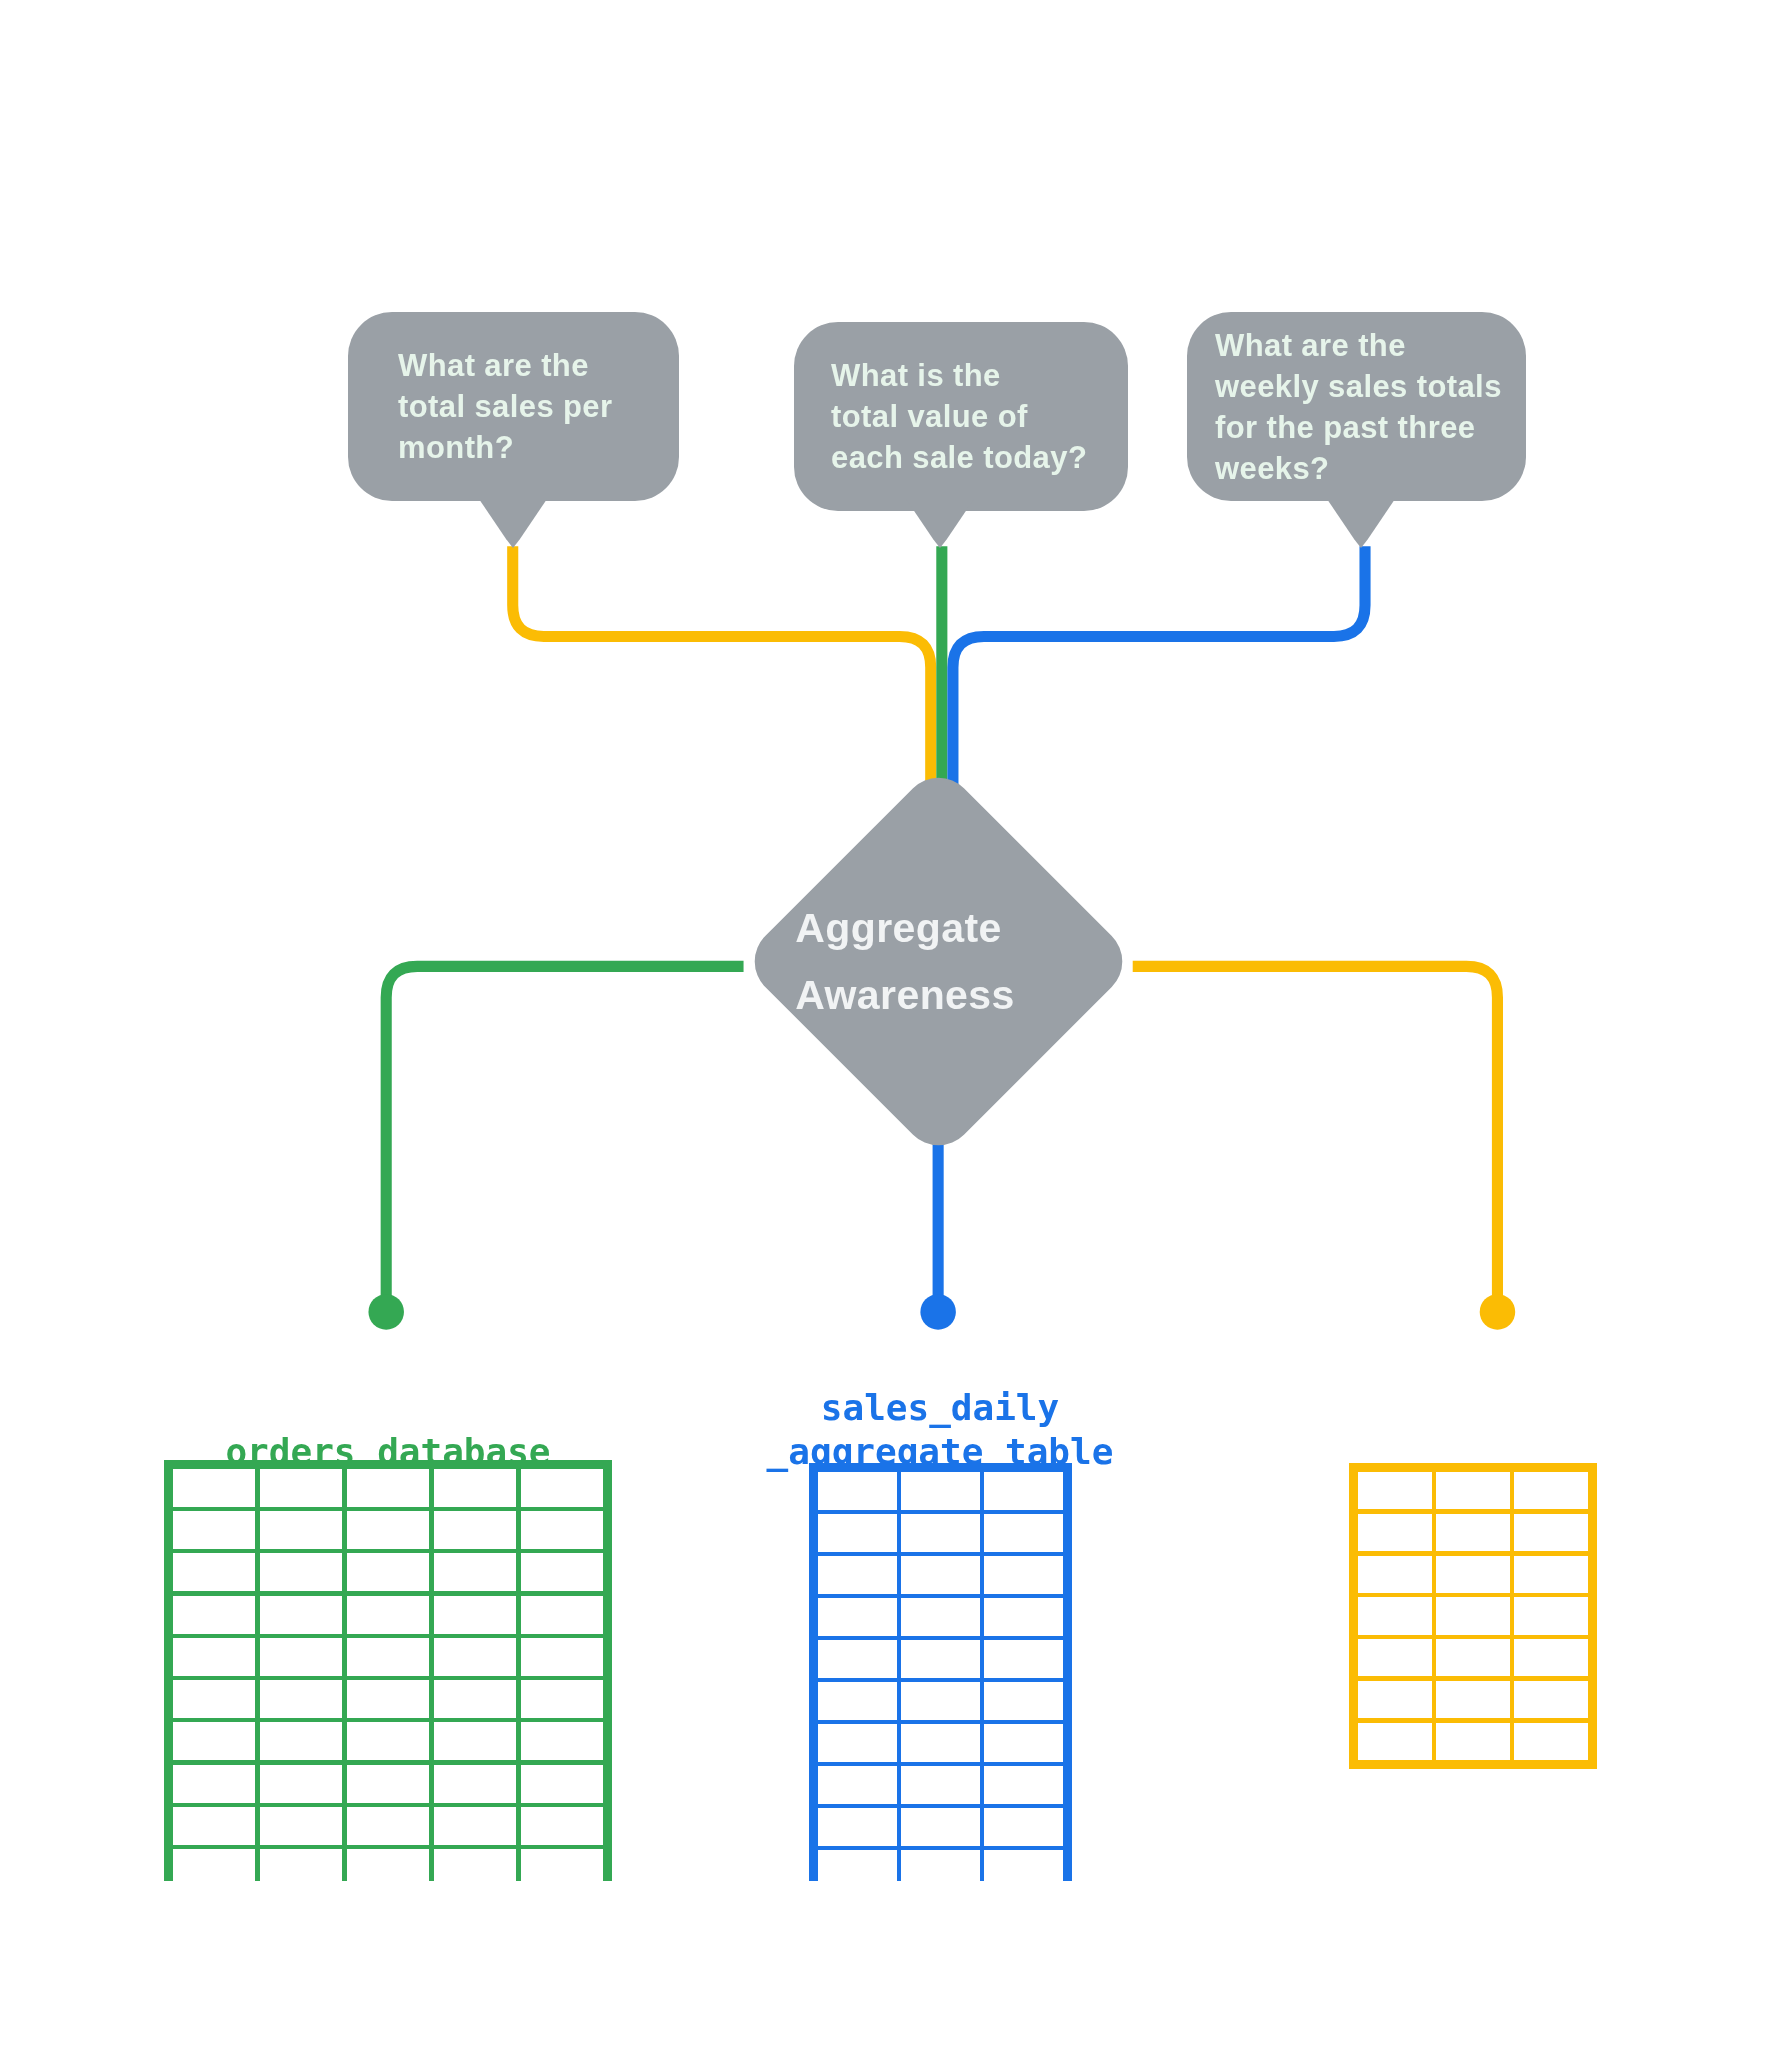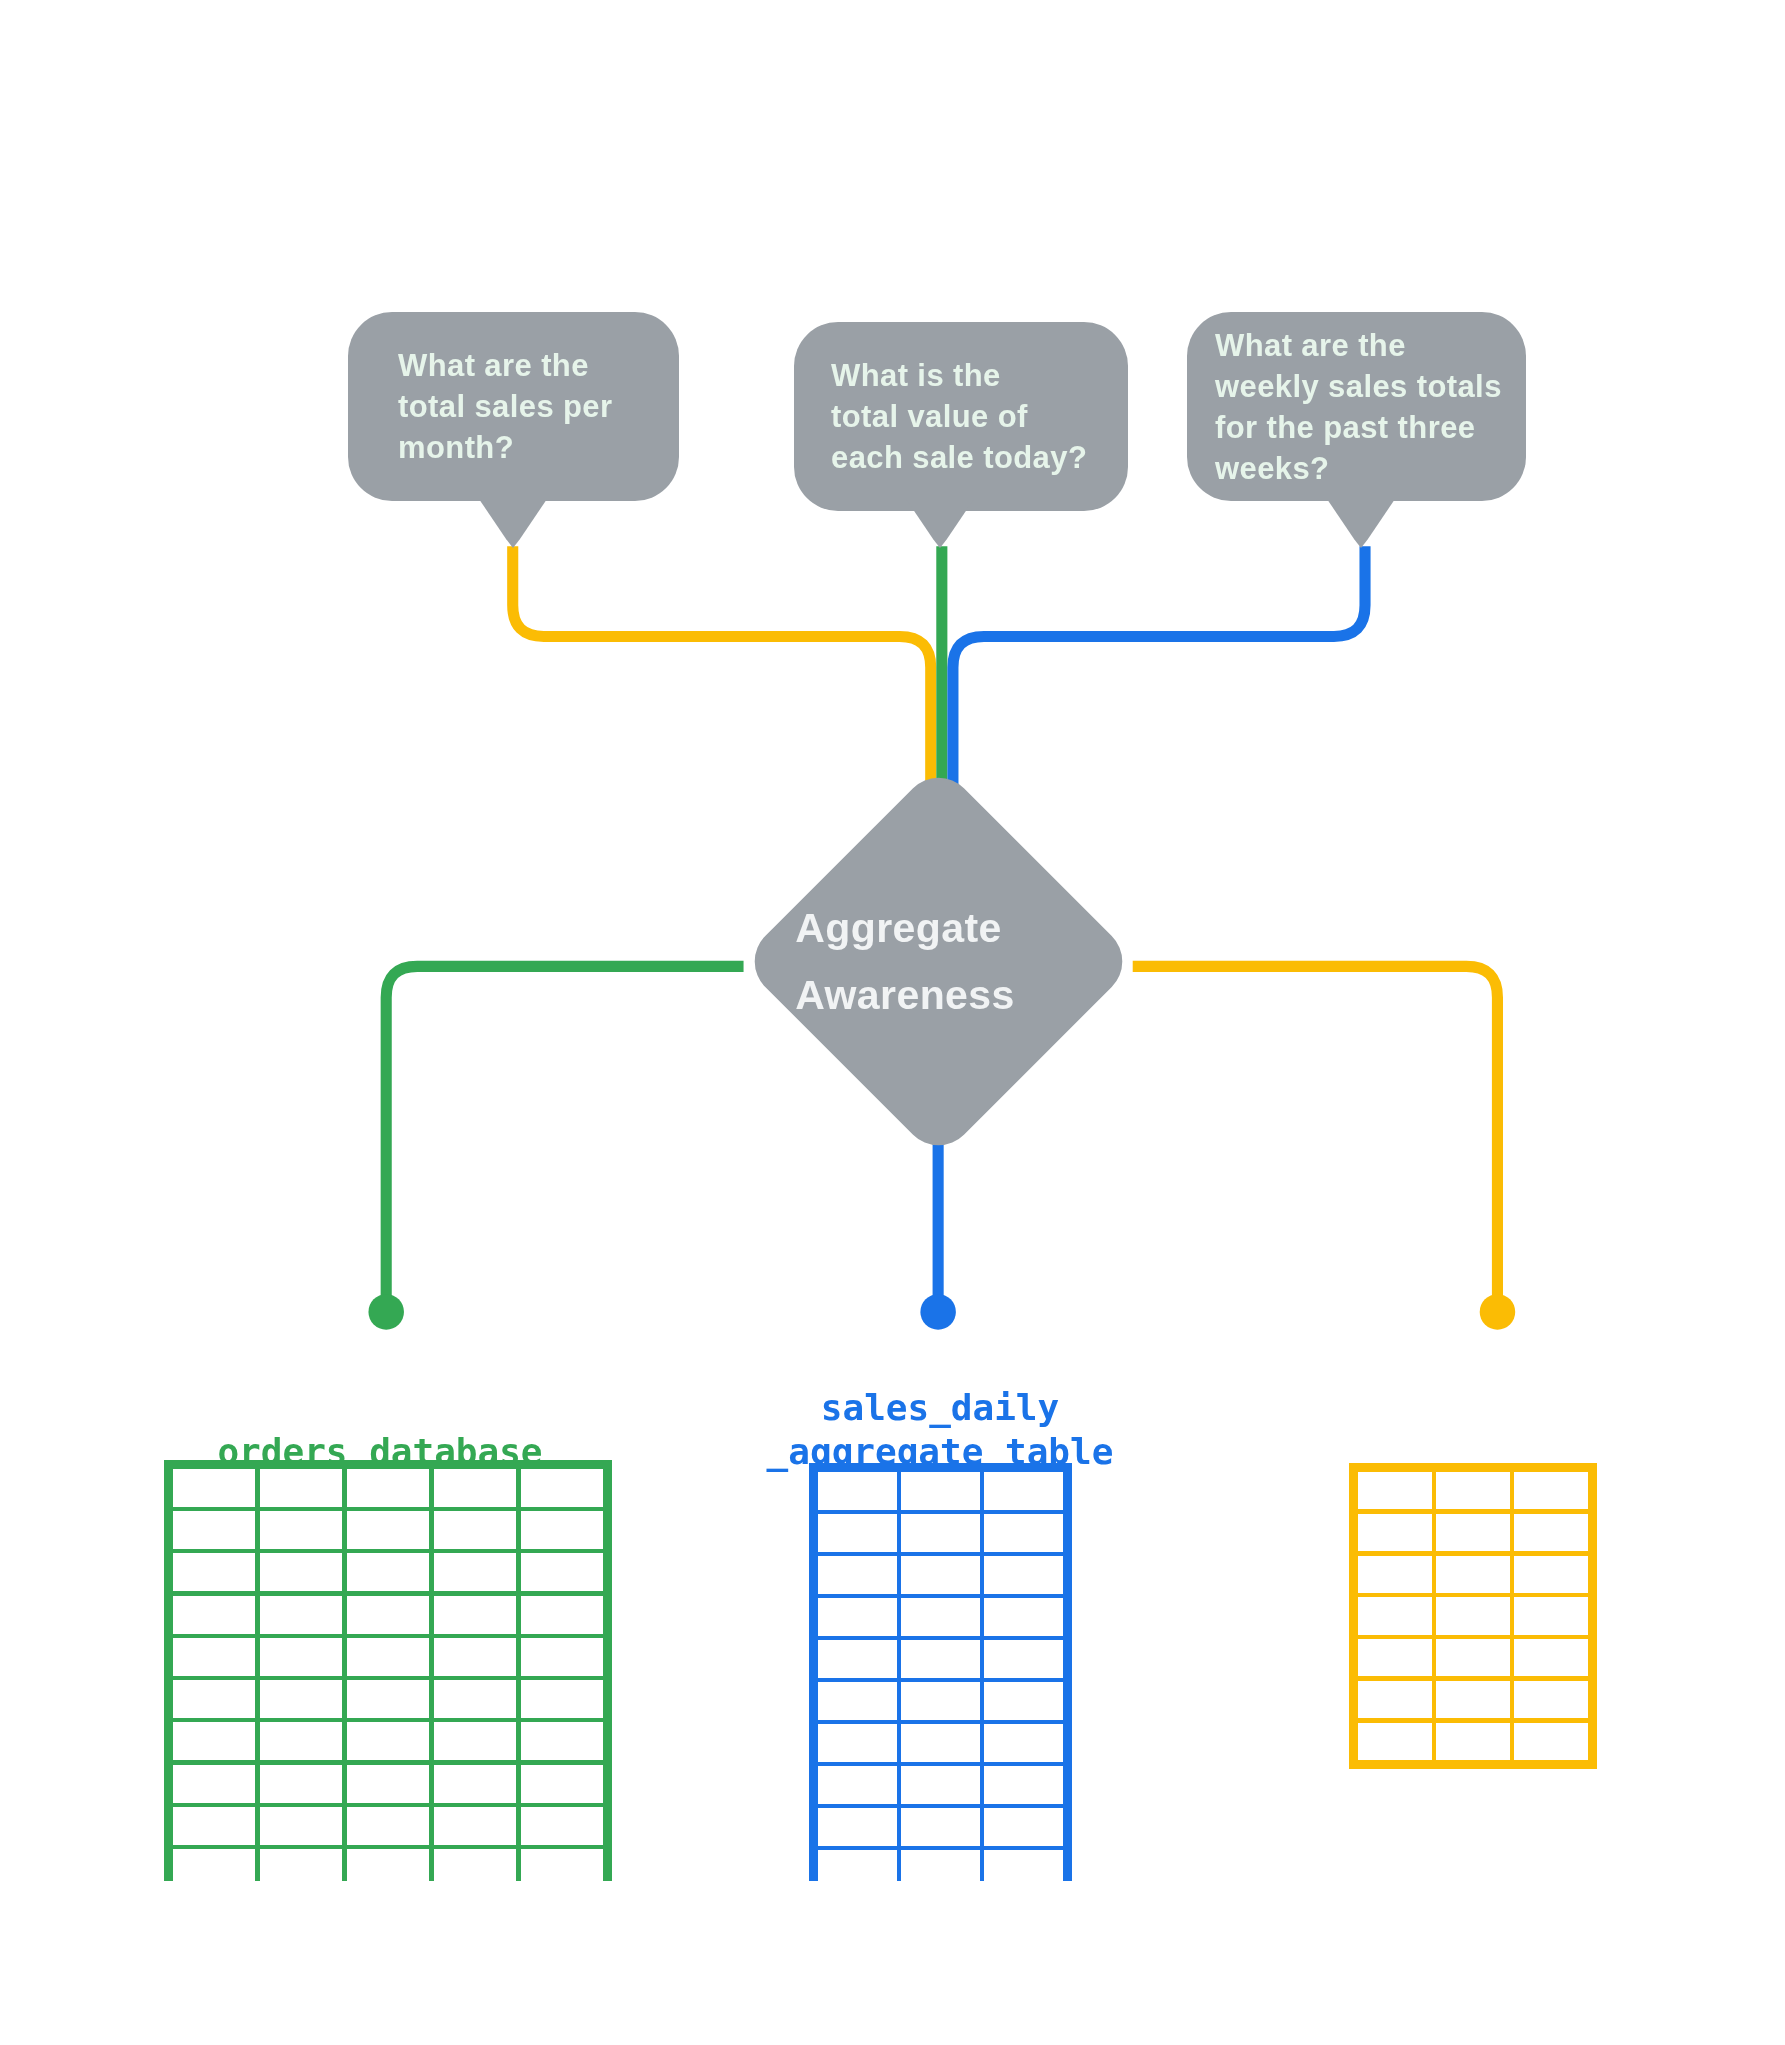--- a/index.html
+++ b/index.html
@@ -55,21 +55,21 @@
     border:9.6px solid var(--yellow); background:var(--yellow);
     grid-template-columns:repeat(3,1fr); grid-template-rows:repeat(7,1fr);}
 
   
   .tlabel{
     position:absolute; z-index:2; font-family:"DejaVu Sans Mono", monospace;
     font-weight:700; font-size:36px; line-height:44px; text-align:center;
     white-space:pre-line;
     margin-top:32px;
   }
-  .l-green{left:158px; top:1398px; width:444px; color:var(--green);}
+  .l-green{left:166px; top:1398px; width:444px; color:var(--green);}
   .l-blue{left:755px; top:1354px; width:370px; color:var(--blue);}
   .l-yellow{left:1304px; top:1354px; width:370px; color:var(--yellow);}
 </style>
 </head>
 <body>
 
 <div class="canvas">
 
   <svg class="wires" width="1786" height="2046" viewBox="0 0 2414 2765">
 

